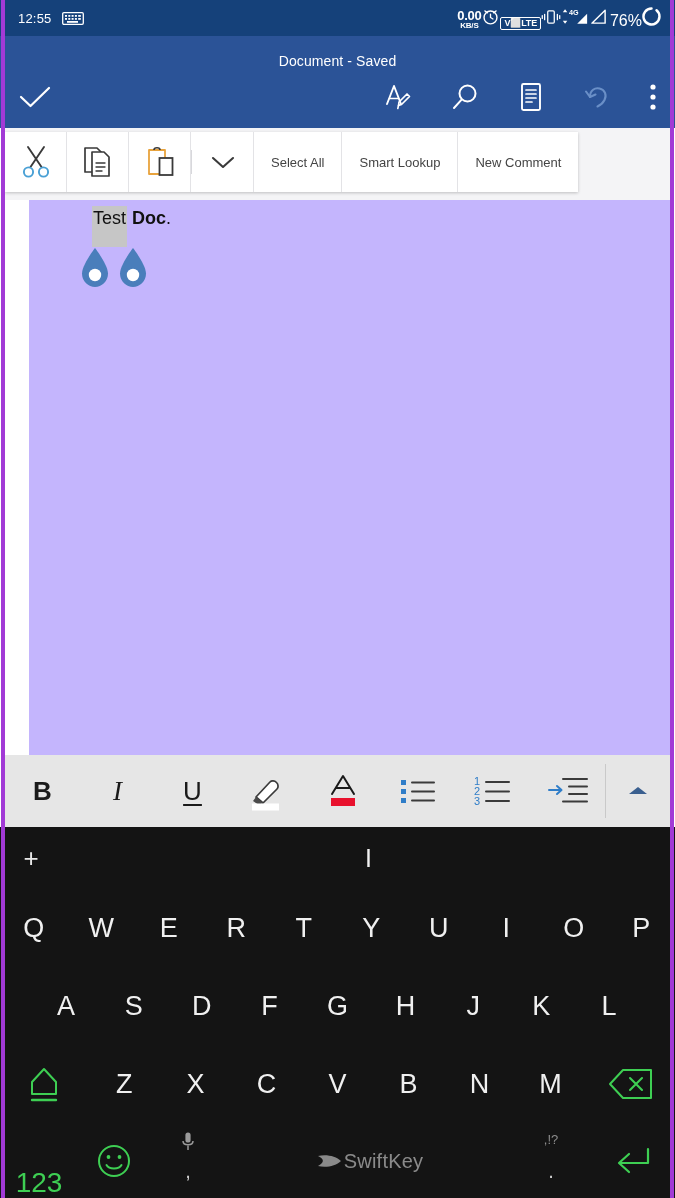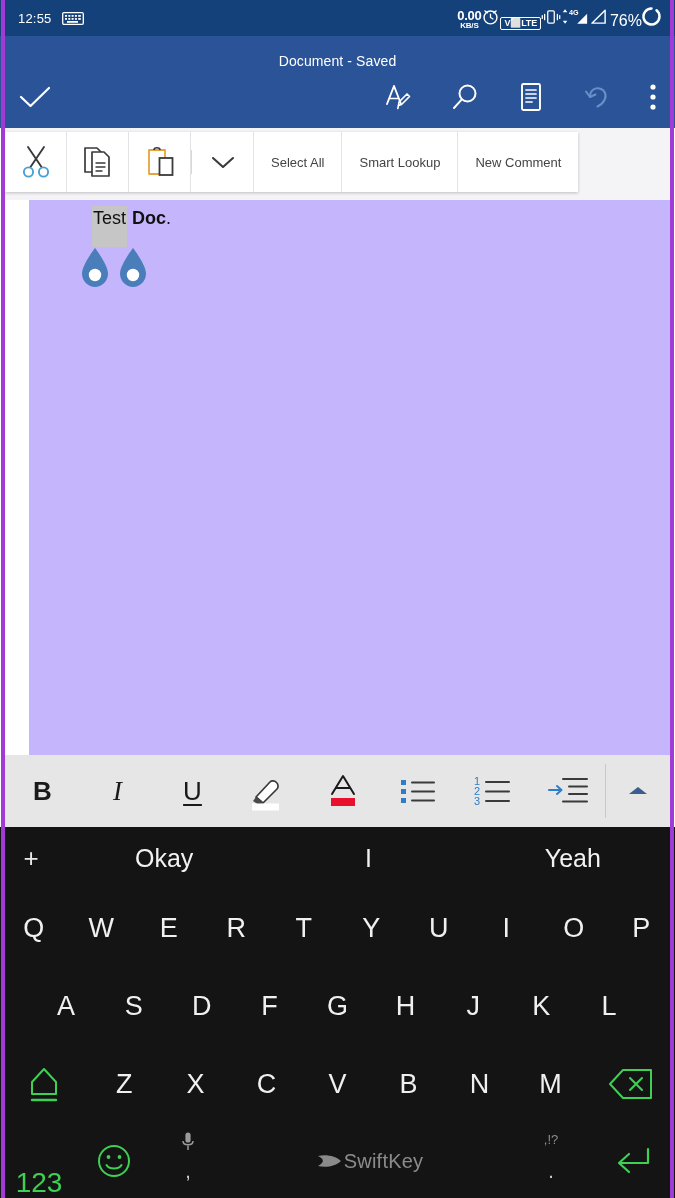--- a/index.html
+++ b/index.html
@@ -409,23 +409,21 @@
       <svg width="26" height="16" viewBox="0 0 26 16">
         <path d="M4 11 L13 4 L22 11 Z" fill="#3a5f8f"></path>
       </svg>
     </div>
   </div>
 
   <div class="keyboard">
 
     <div class="suggestions">
       <span class="sug-plus">+</span>
-      <span class="sug">Okay</span>
       <span class="sug">I</span>
-      <span class="sug">Yeah</span>
     </div>
 
     <div class="krow r1">
       <span class="key">Q</span>
       <span class="key">W</span>
       <span class="key">E</span>
       <span class="key">R</span>
       <span class="key">T</span>
       <span class="key">Y</span>
       <span class="key">U</span>

